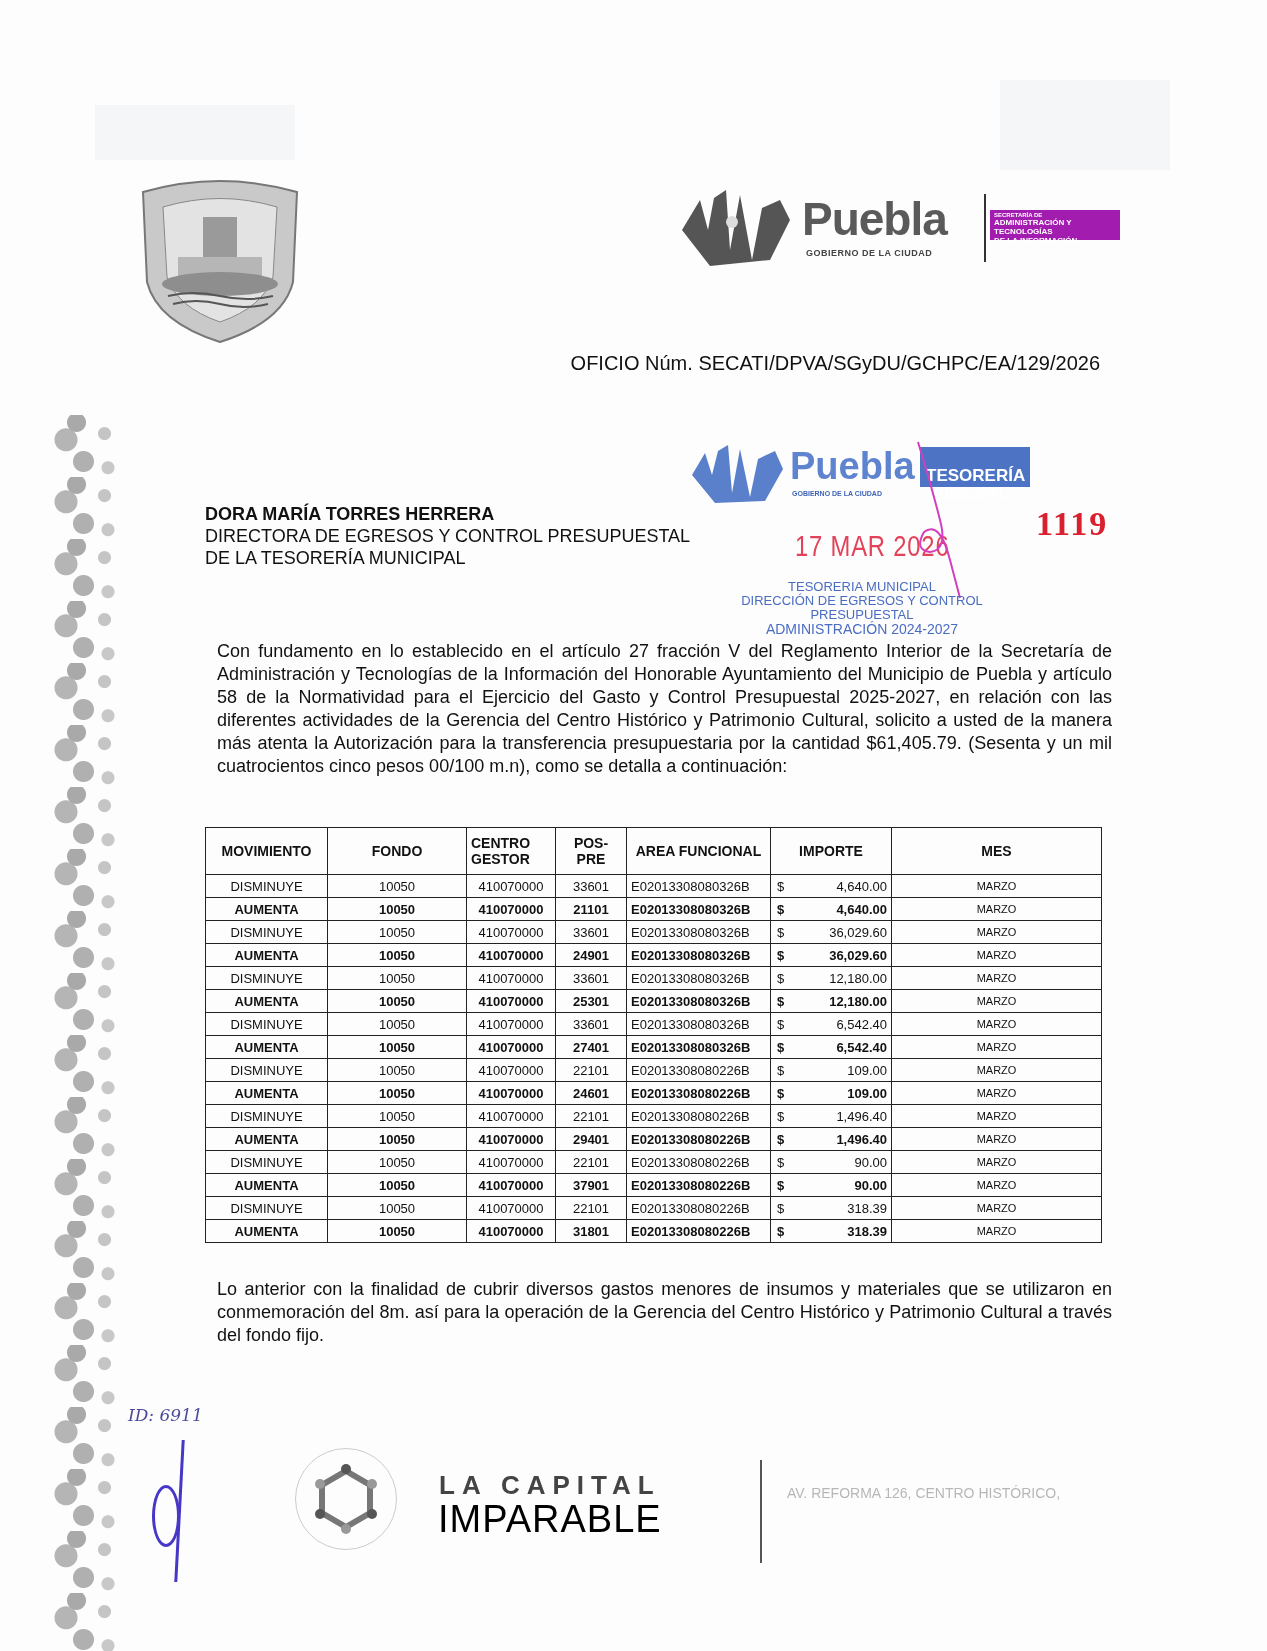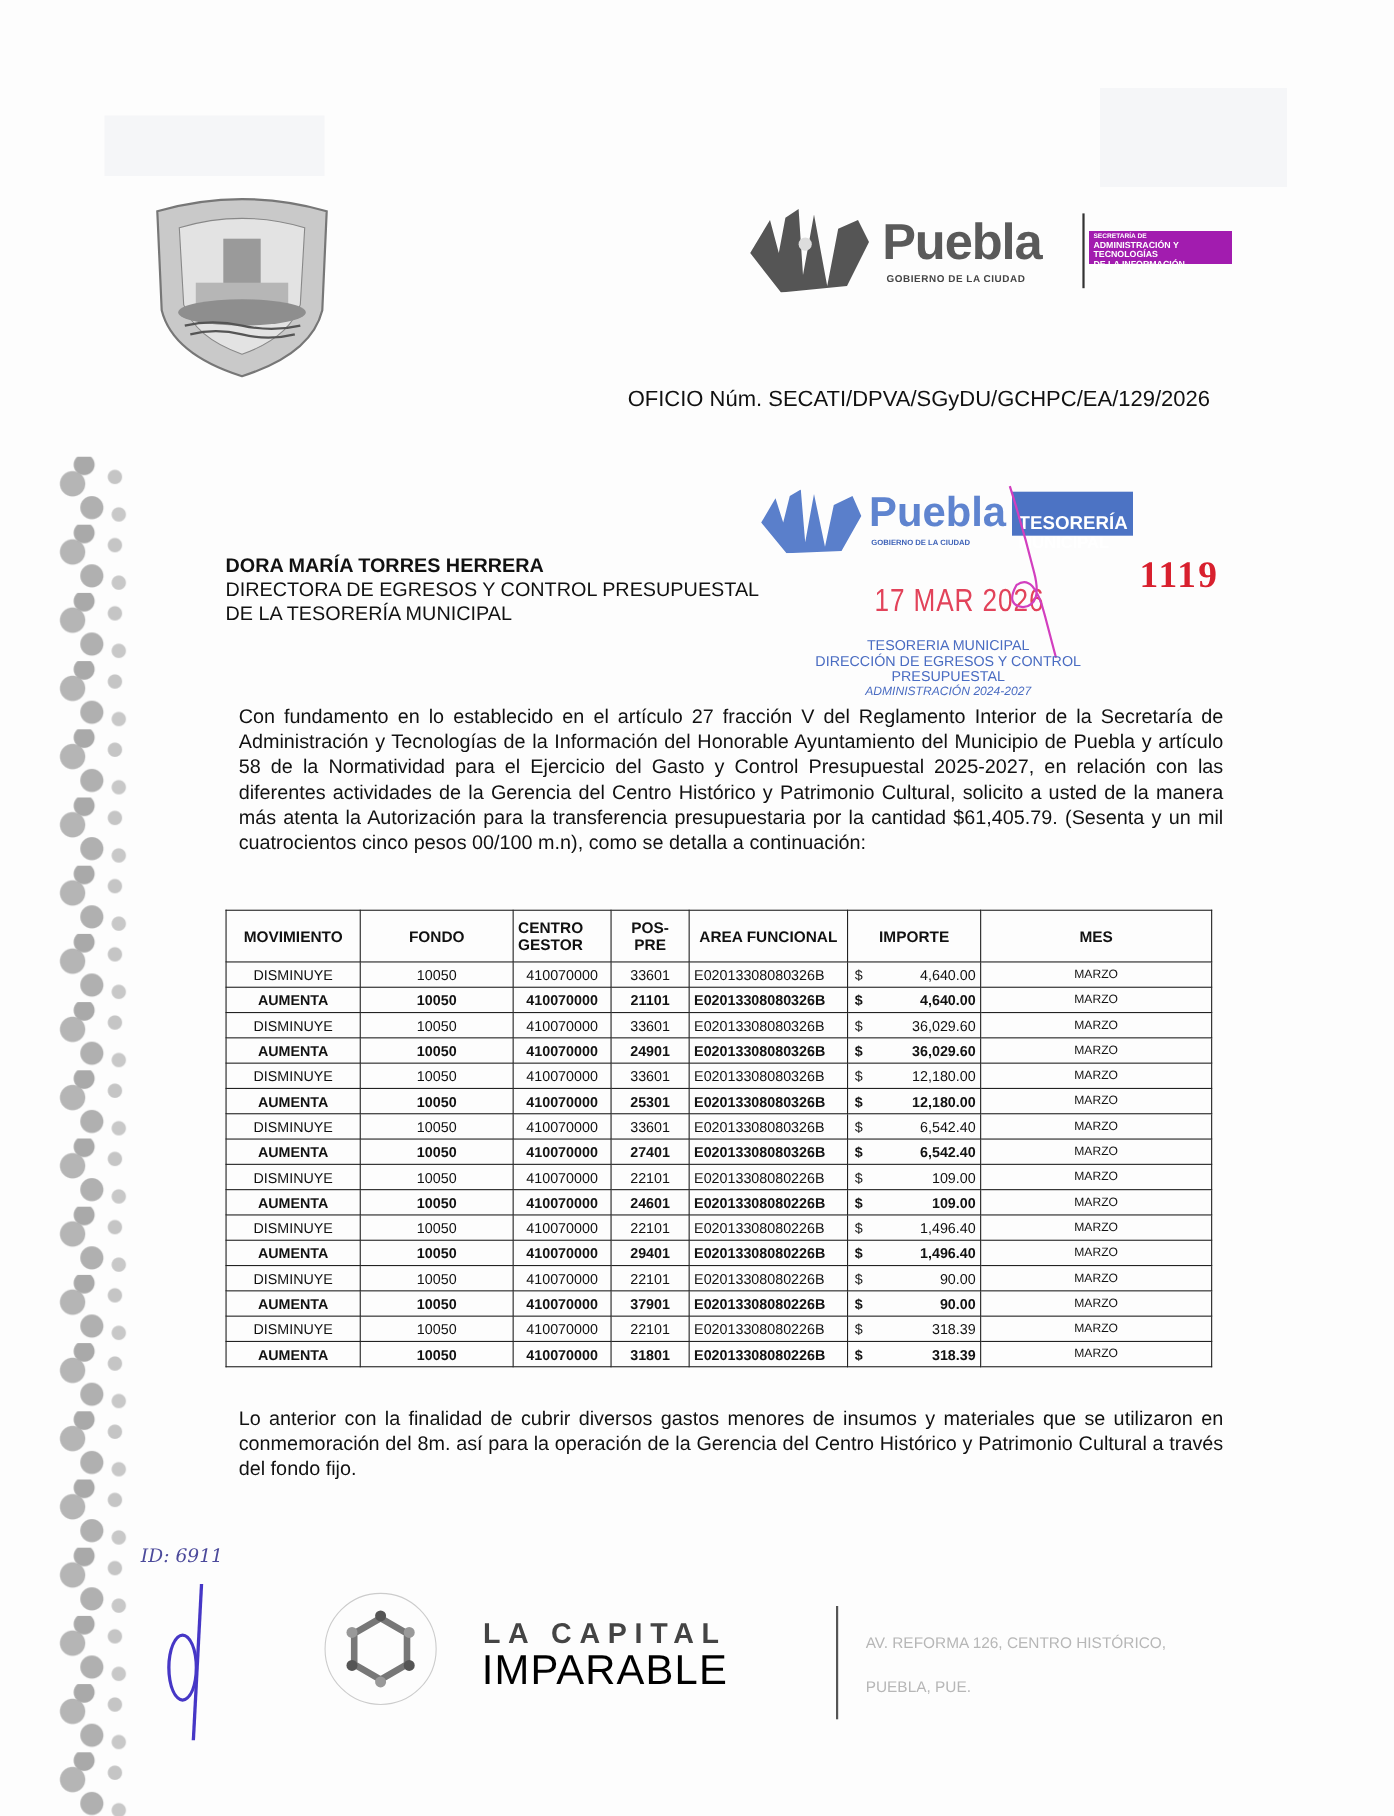--- a/index.html
+++ b/index.html
@@ -42,21 +42,21 @@
 
   .stamp-logo { position: absolute; left: 690px; top: 445px; width: 340px; height: 60px; color: #3f63b8; }
   .stamp-logo .pw { position: absolute; left: 100px; top: 0; font-size: 38px; font-weight: bold; color: #5f84cf; }
   .stamp-logo .gc { position: absolute; left: 102px; top: 45px; font-size: 7px; font-weight: bold; }
   .stamp-logo .tbox { position: absolute; left: 230px; top: 2px; width: 110px; height: 40px; background: #4c73c4; color: #fff; padding: 20px 6px; box-sizing: border-box; }
   .stamp-logo .tbox .t1 { font-size: 17px; font-weight: bold; line-height: 18px; }
   .stamp-logo .tbox .t2 { font-size: 15px; font-weight: bold; }
   .date-stamp { position: absolute; left: 795px; top: 530px; font-size: 29px; color: #e2435a; letter-spacing: 1px; font-family: "Liberation Sans Narrow", "Liberation Sans", sans-serif; transform: scaleX(.82); transform-origin: left; }
   .folio { position: absolute; left: 1036px; top: 505px; font-size: 34px; color: #d8202e; font-family: "Liberation Serif", serif; font-weight: bold; letter-spacing: 2px; }
   .stamp-text { position: absolute; left: 712px; top: 580px; width: 300px; text-align: center; color: #4a6cc2; font-size: 13px; line-height: 14px; }
-  .stamp-text .small { font-size: 11px; font-style: italic; }
+  .stamp-text .small { font-size: 14px; }
 
   .para { position: absolute; left: 205px; width: 895px; font-size: 18px; line-height: 23px; text-align: justify; margin-left: 12px; }
   .para1 { top: 640px; }
   .para2 { top: 1278px; }
 
   table.mov { position: absolute; left: 205px; top: 827px; width: 897px; border-collapse: collapse; font-family: "Liberation Sans", sans-serif; font-size: 13px; }
   table.mov th, table.mov td { border: 1.5px solid #222; padding: 0 4px; height: 22px; }
   table.mov th { height: 46px; font-size: 14px; font-weight: bold; }
   table.mov td { text-align: center; }
   table.mov tr.bold td { font-weight: bold; }
@@ -321,14 +321,13 @@
       <circle cx="24" cy="35" r="5" fill="#999"></circle>
   </svg>
 </div>
 <div class="capital">
   <div class="c1">LA CAPITAL</div>
   <div class="c2">IMPARABLE</div>
 </div>
 <div class="foot-sep"></div>
 <div class="address">
   <div>AV. REFORMA 126, CENTRO HISTÓRICO,</div>
-  <div>PUEBLA, PUE.</div>
 </div>
 
 </body></html>

